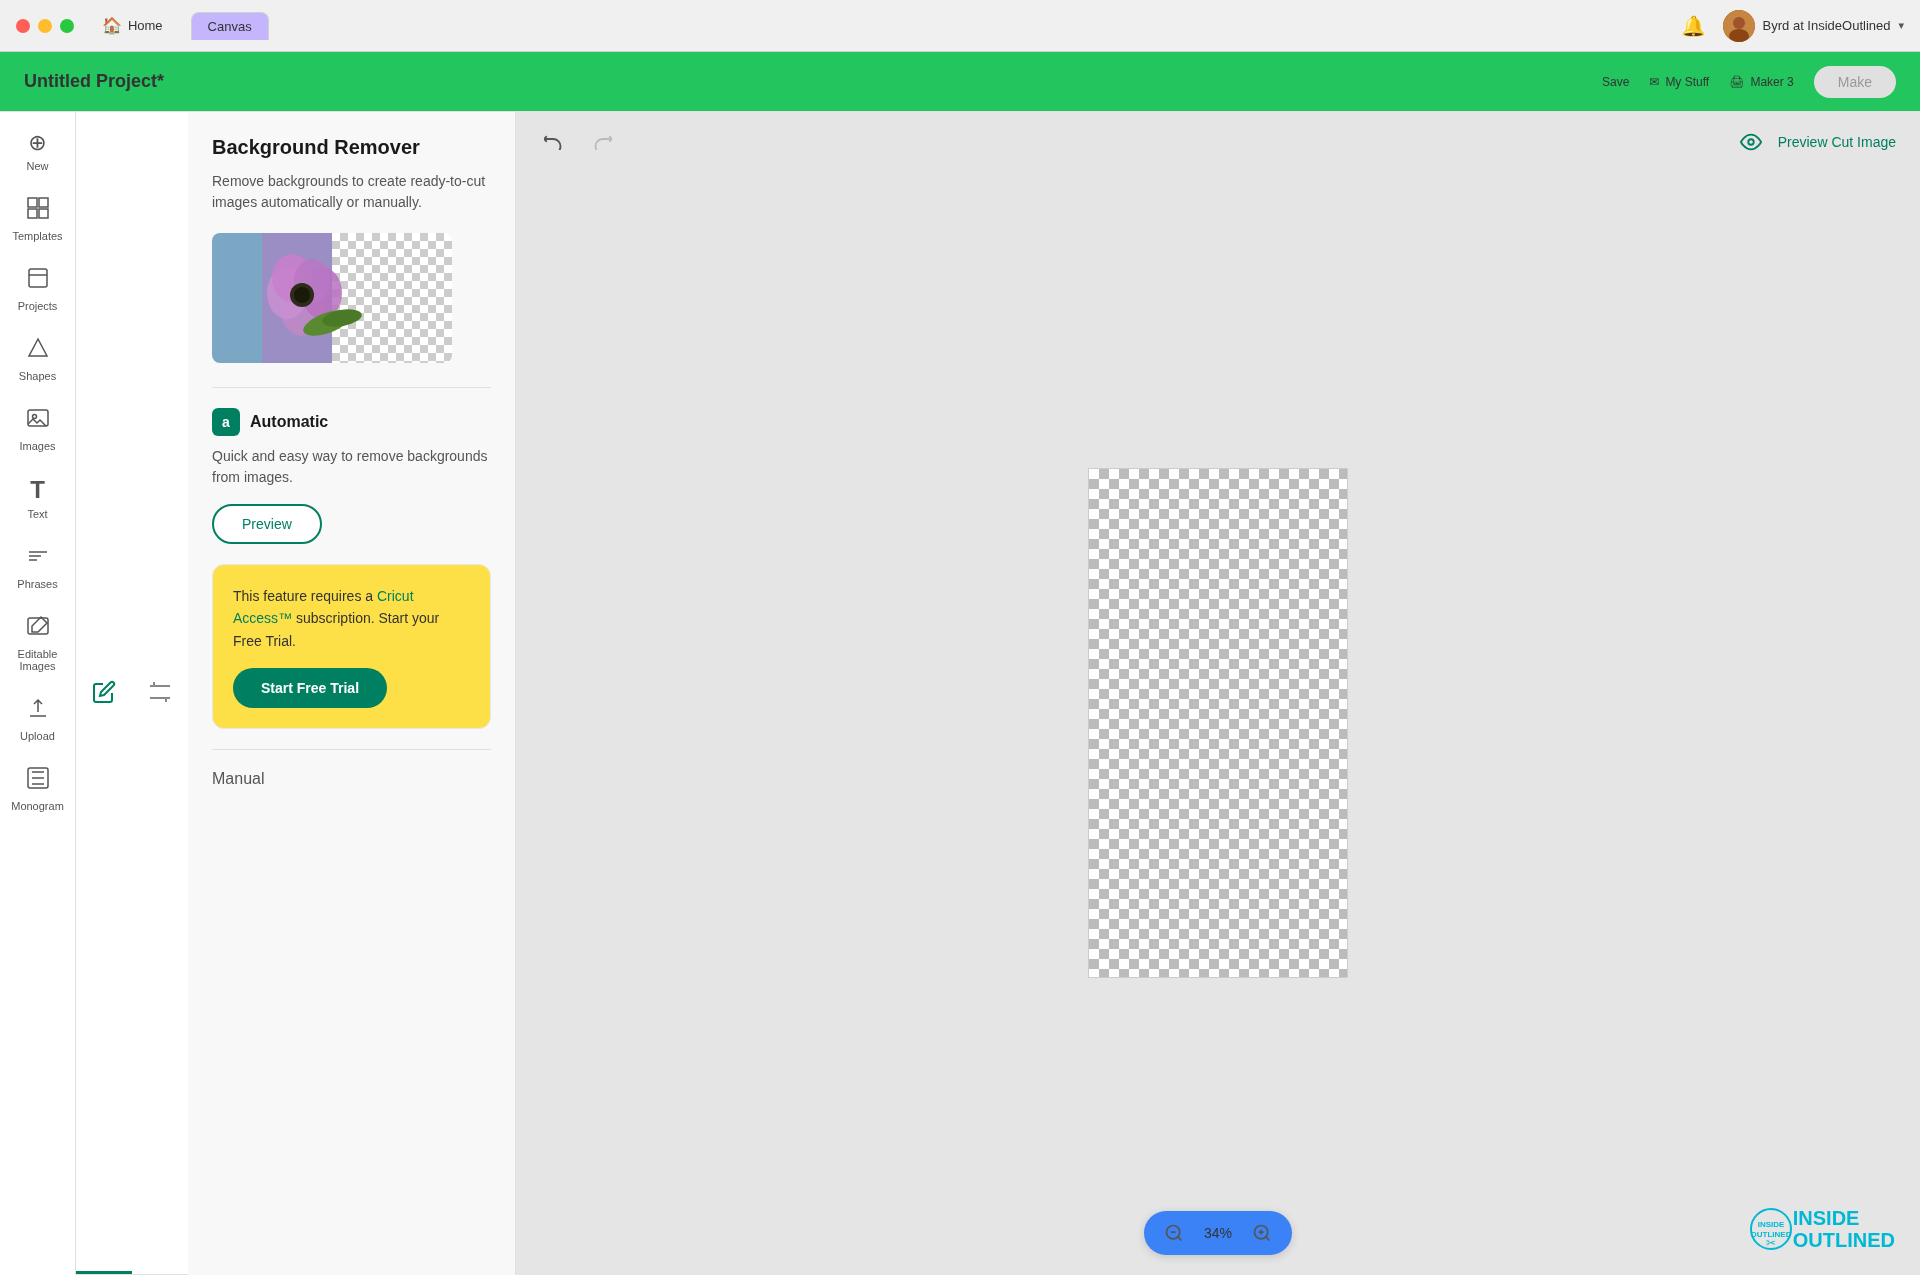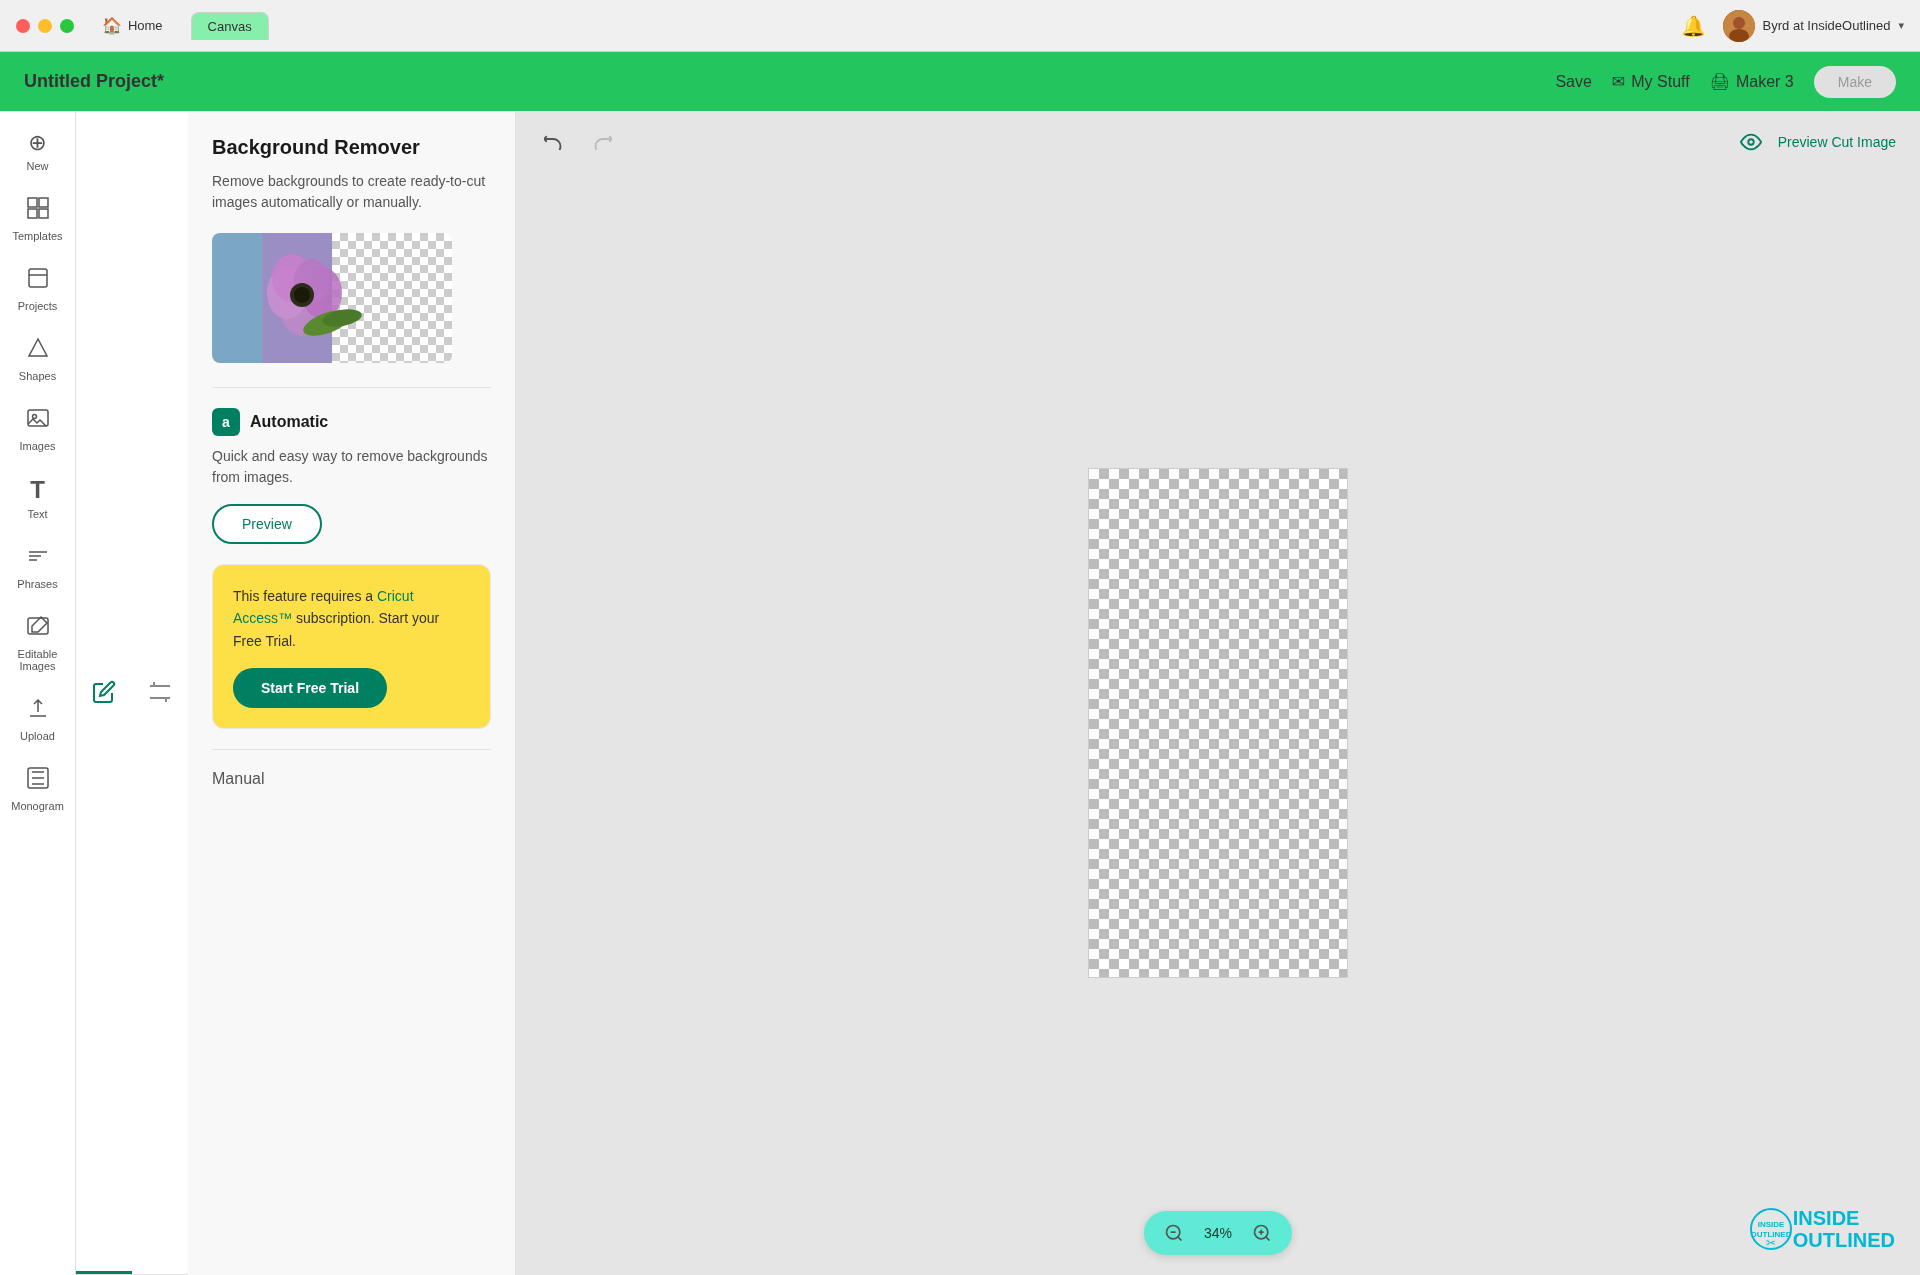--- a/index.html
+++ b/index.html
@@ -7,34 +7,34 @@
 
     
     .titlebar { display: flex; align-items: center; height: 52px; background: #f0f0f0; border-bottom: 1px solid #d0d0d0; padding: 0 16px; gap: 12px; }
     .traffic-lights { display: flex; gap: 8px; align-items: center; }
     .traffic-light { width: 14px; height: 14px; border-radius: 50%; }
     .tl-red { background: #ff5f57; }
     .tl-yellow { background: #ffbd2e; }
     .tl-green { background: #28c840; }
     .tab { display: flex; align-items: center; gap: 6px; padding: 6px 16px; border-radius: 8px 8px 0 0; font-size: 13px; cursor: pointer; }
     .tab-home { background: transparent; color: #333; }
-    .tab-canvas { background: #86efac; color: #333; font-weight: 500; border: 1px solid #d0d0d0; border-bottom: none; }
+    .tab-canvas { background: #c4b5fd; color: #333; font-weight: 500; border: 1px solid #d0d0d0; border-bottom: none; }
     .tab-icon { font-size: 16px; }
     .titlebar-right { margin-left: auto; display: flex; align-items: center; gap: 16px; }
     .notif-icon { font-size: 20px; color: #555; cursor: pointer; }
     .user-info { display: flex; align-items: center; gap: 8px; cursor: pointer; }
     .avatar { width: 32px; height: 32px; border-radius: 50%; background: linear-gradient(135deg, #8b4513, #d2691e); overflow: hidden; display: flex; align-items: center; justify-content: center; font-size: 12px; }
     .user-name { font-size: 13px; color: #333; }
     .chevron { font-size: 11px; color: #555; }
 
     
     .app-header { display: flex; align-items: center; height: 60px; background: #22c55e; border-bottom: 1px solid #e0e0e0; padding: 0 24px; }
     .project-title { font-size: 18px; font-weight: 600; color: #333; }
     .header-actions { margin-left: auto; display: flex; align-items: center; gap: 20px; }
-    .header-btn { font-size: 16px; color: #333; cursor: pointer; display: flex; align-items: center; gap: 6px; background: none; border: none; }
+    .header-btn { font-size: 12px; color: #333; cursor: pointer; display: flex; align-items: center; gap: 6px; background: none; border: none; }
     .make-btn { background: #e0e0e0; color: #999; padding: 8px 24px; border-radius: 20px; border: none; font-size: 14px; font-weight: 500; cursor: not-allowed; }
 
     
     .main-layout { display: flex; height: calc(1275px - 112px); }
 
     
     .sidebar { width: 76px; background: #fff; border-right: 1px solid #e0e0e0; display: flex; flex-direction: column; align-items: center; padding: 8px 0; gap: 4px; }
     .sidebar-item { display: flex; flex-direction: column; align-items: center; padding: 10px 8px; border-radius: 8px; cursor: pointer; width: 68px; gap: 4px; }
     .sidebar-icon { font-size: 22px; color: #555; }
     .sidebar-label { font-size: 11px; color: #555; text-align: center; }
@@ -78,21 +78,21 @@
     .canvas-viewport { flex: 1; display: flex; align-items: center; justify-content: center; position: relative; overflow: hidden; }
 
     
     .spiderman-container { width: 260px; height: 510px; position: relative; border: 1px solid #ccc; }
     .checker-bg { width: 100%; height: 100%; background-image: repeating-conic-gradient(#bbb 0% 25%, #fff 0% 50%); background-size: 20px 20px; position: absolute; top: 0; left: 0; }
 
     
     .spiderman-svg { width: 240px; height: 490px; }
 
     
-    .zoom-control { position: absolute; bottom: 20px; left: 50%; transform: translateX(-50%); display: flex; align-items: center; gap: 12px; background: #5eead4; border-radius: 24px; padding: 8px 16px; box-shadow: 0 2px 8px rgba(0,0,0,0.15); }
+    .zoom-control { position: absolute; bottom: 20px; left: 50%; transform: translateX(-50%); display: flex; align-items: center; gap: 12px; background: #3b82f6; border-radius: 24px; padding: 8px 16px; box-shadow: 0 2px 8px rgba(0,0,0,0.15); }
     .zoom-btn { background: none; border: none; font-size: 20px; color: #555; cursor: pointer; width: 28px; height: 28px; display: flex; align-items: center; justify-content: center; }
     .zoom-level { font-size: 14px; color: #333; font-weight: 500; min-width: 36px; text-align: center; }
 
     
     .watermark { position: absolute; bottom: 24px; right: 25px; display: flex; align-items: flex-end; }
   </style>
 </head>
 <body>
 
 <div class="titlebar">

